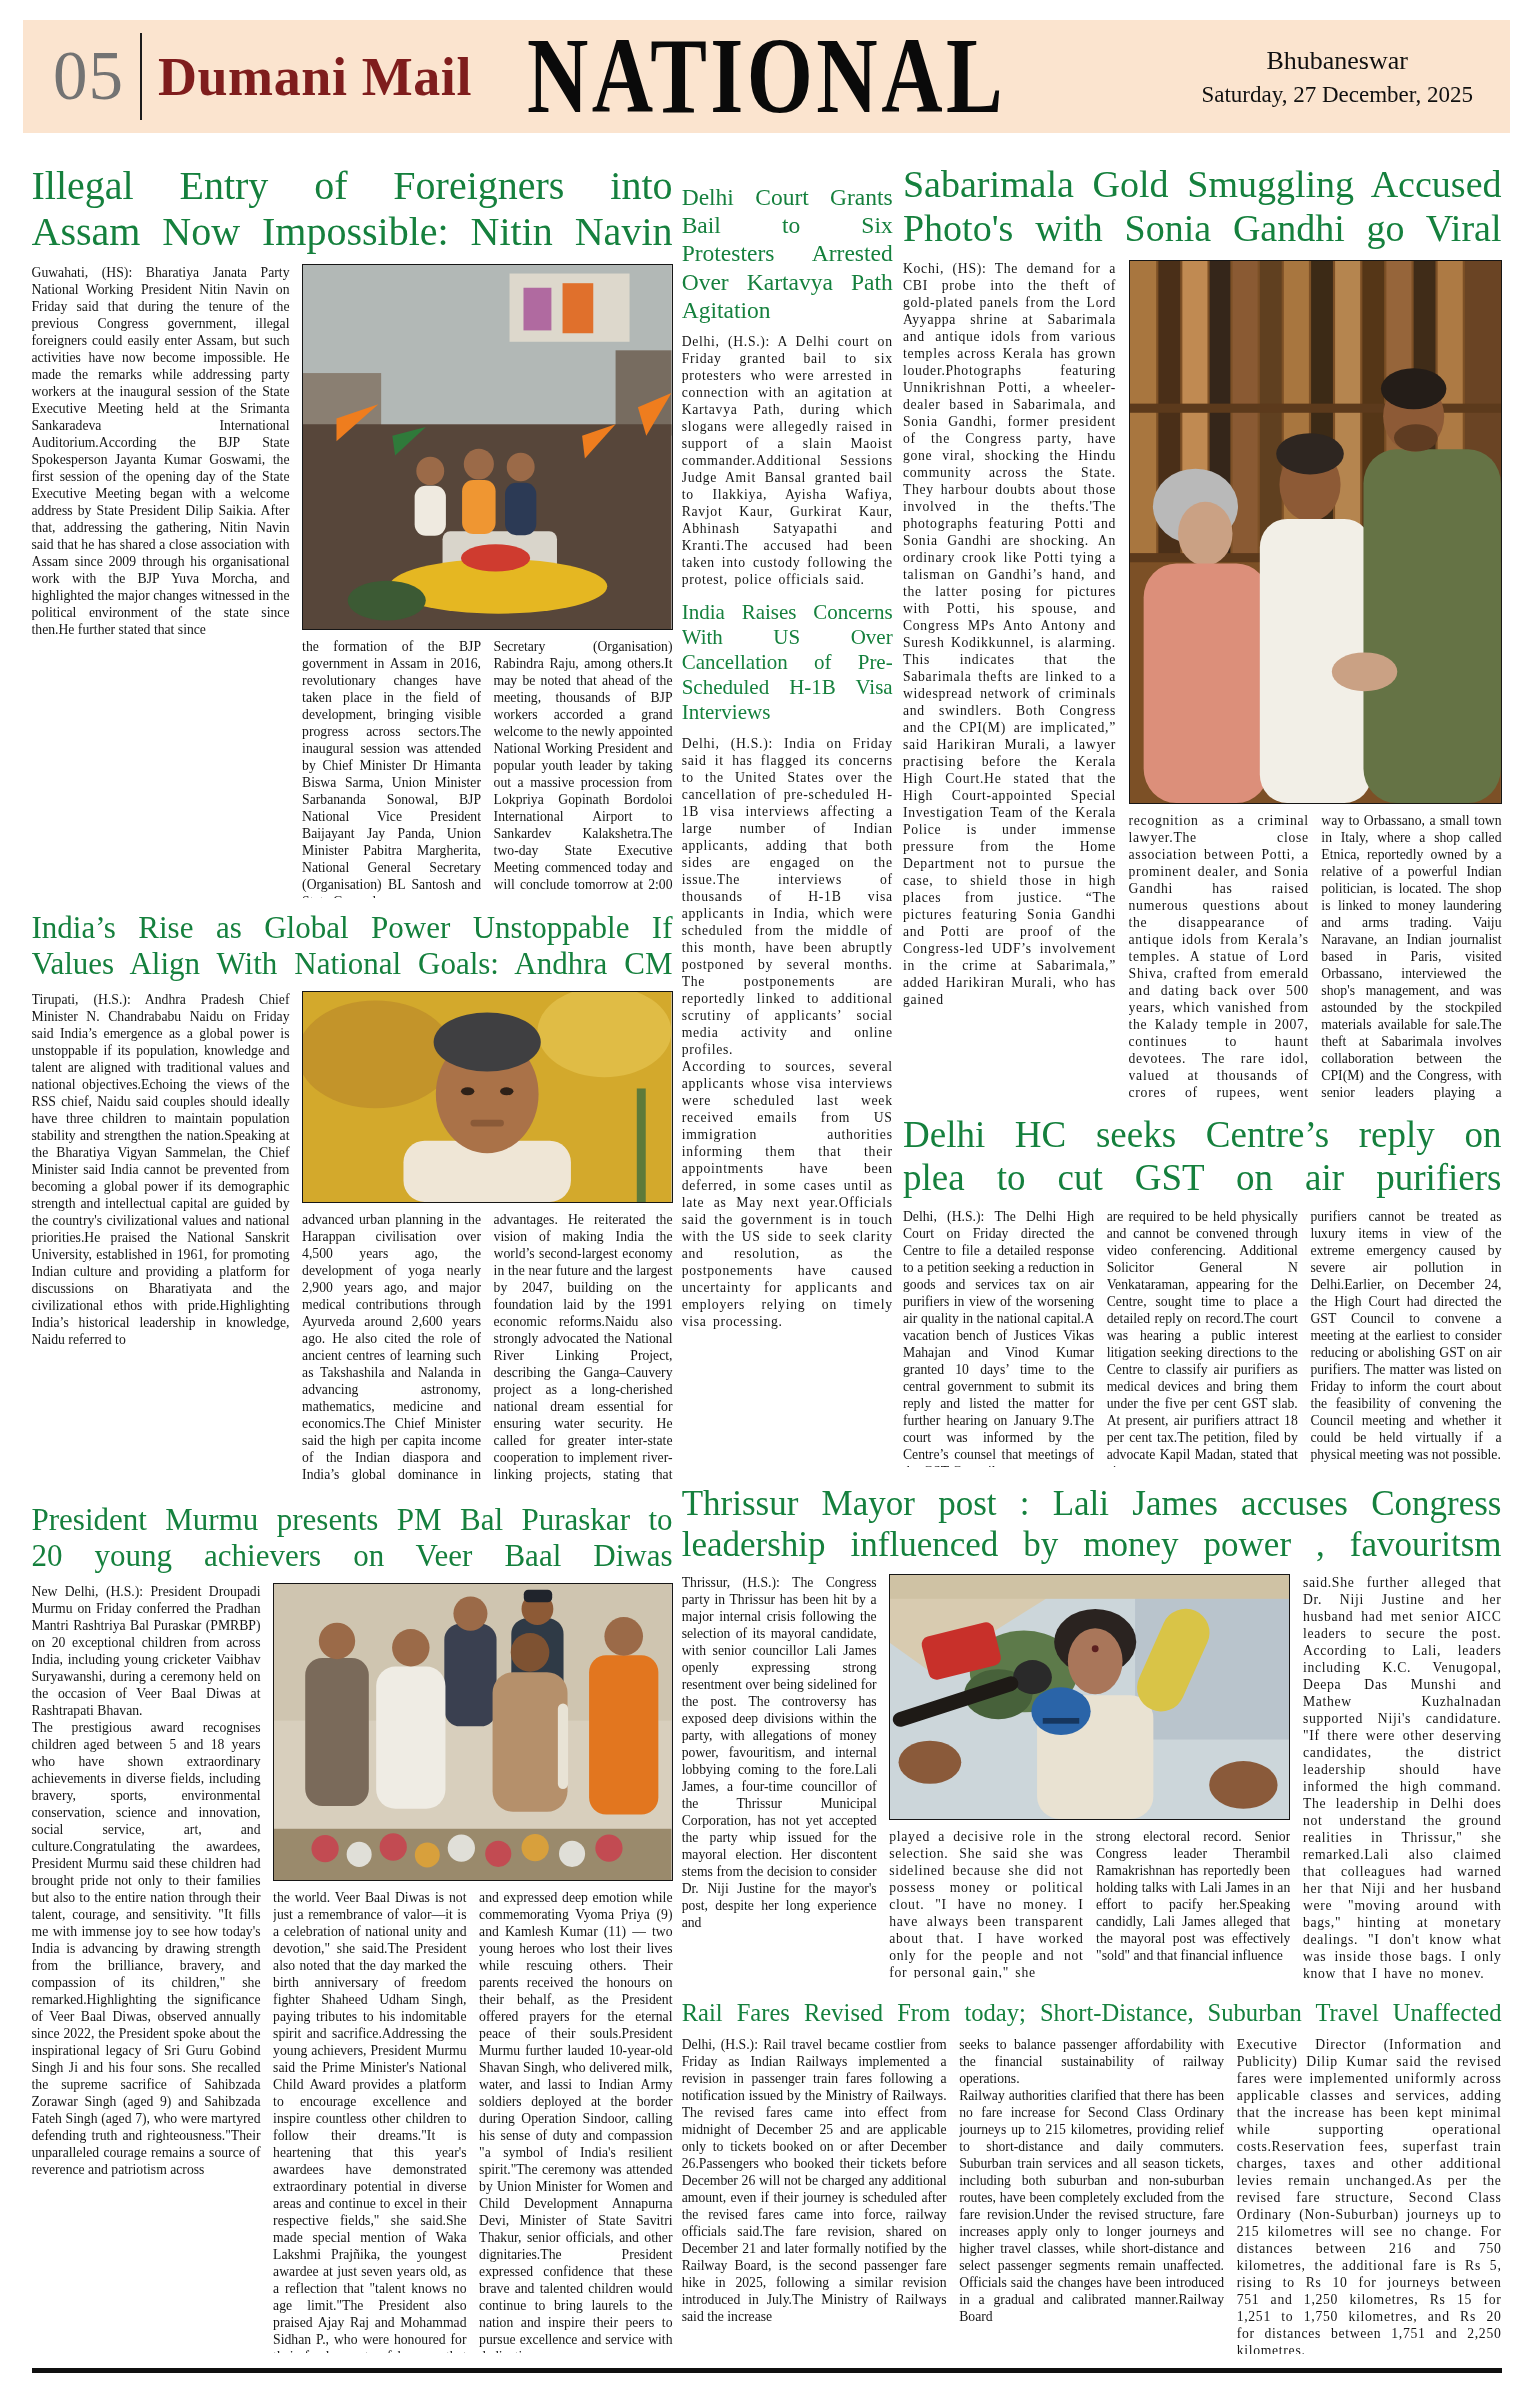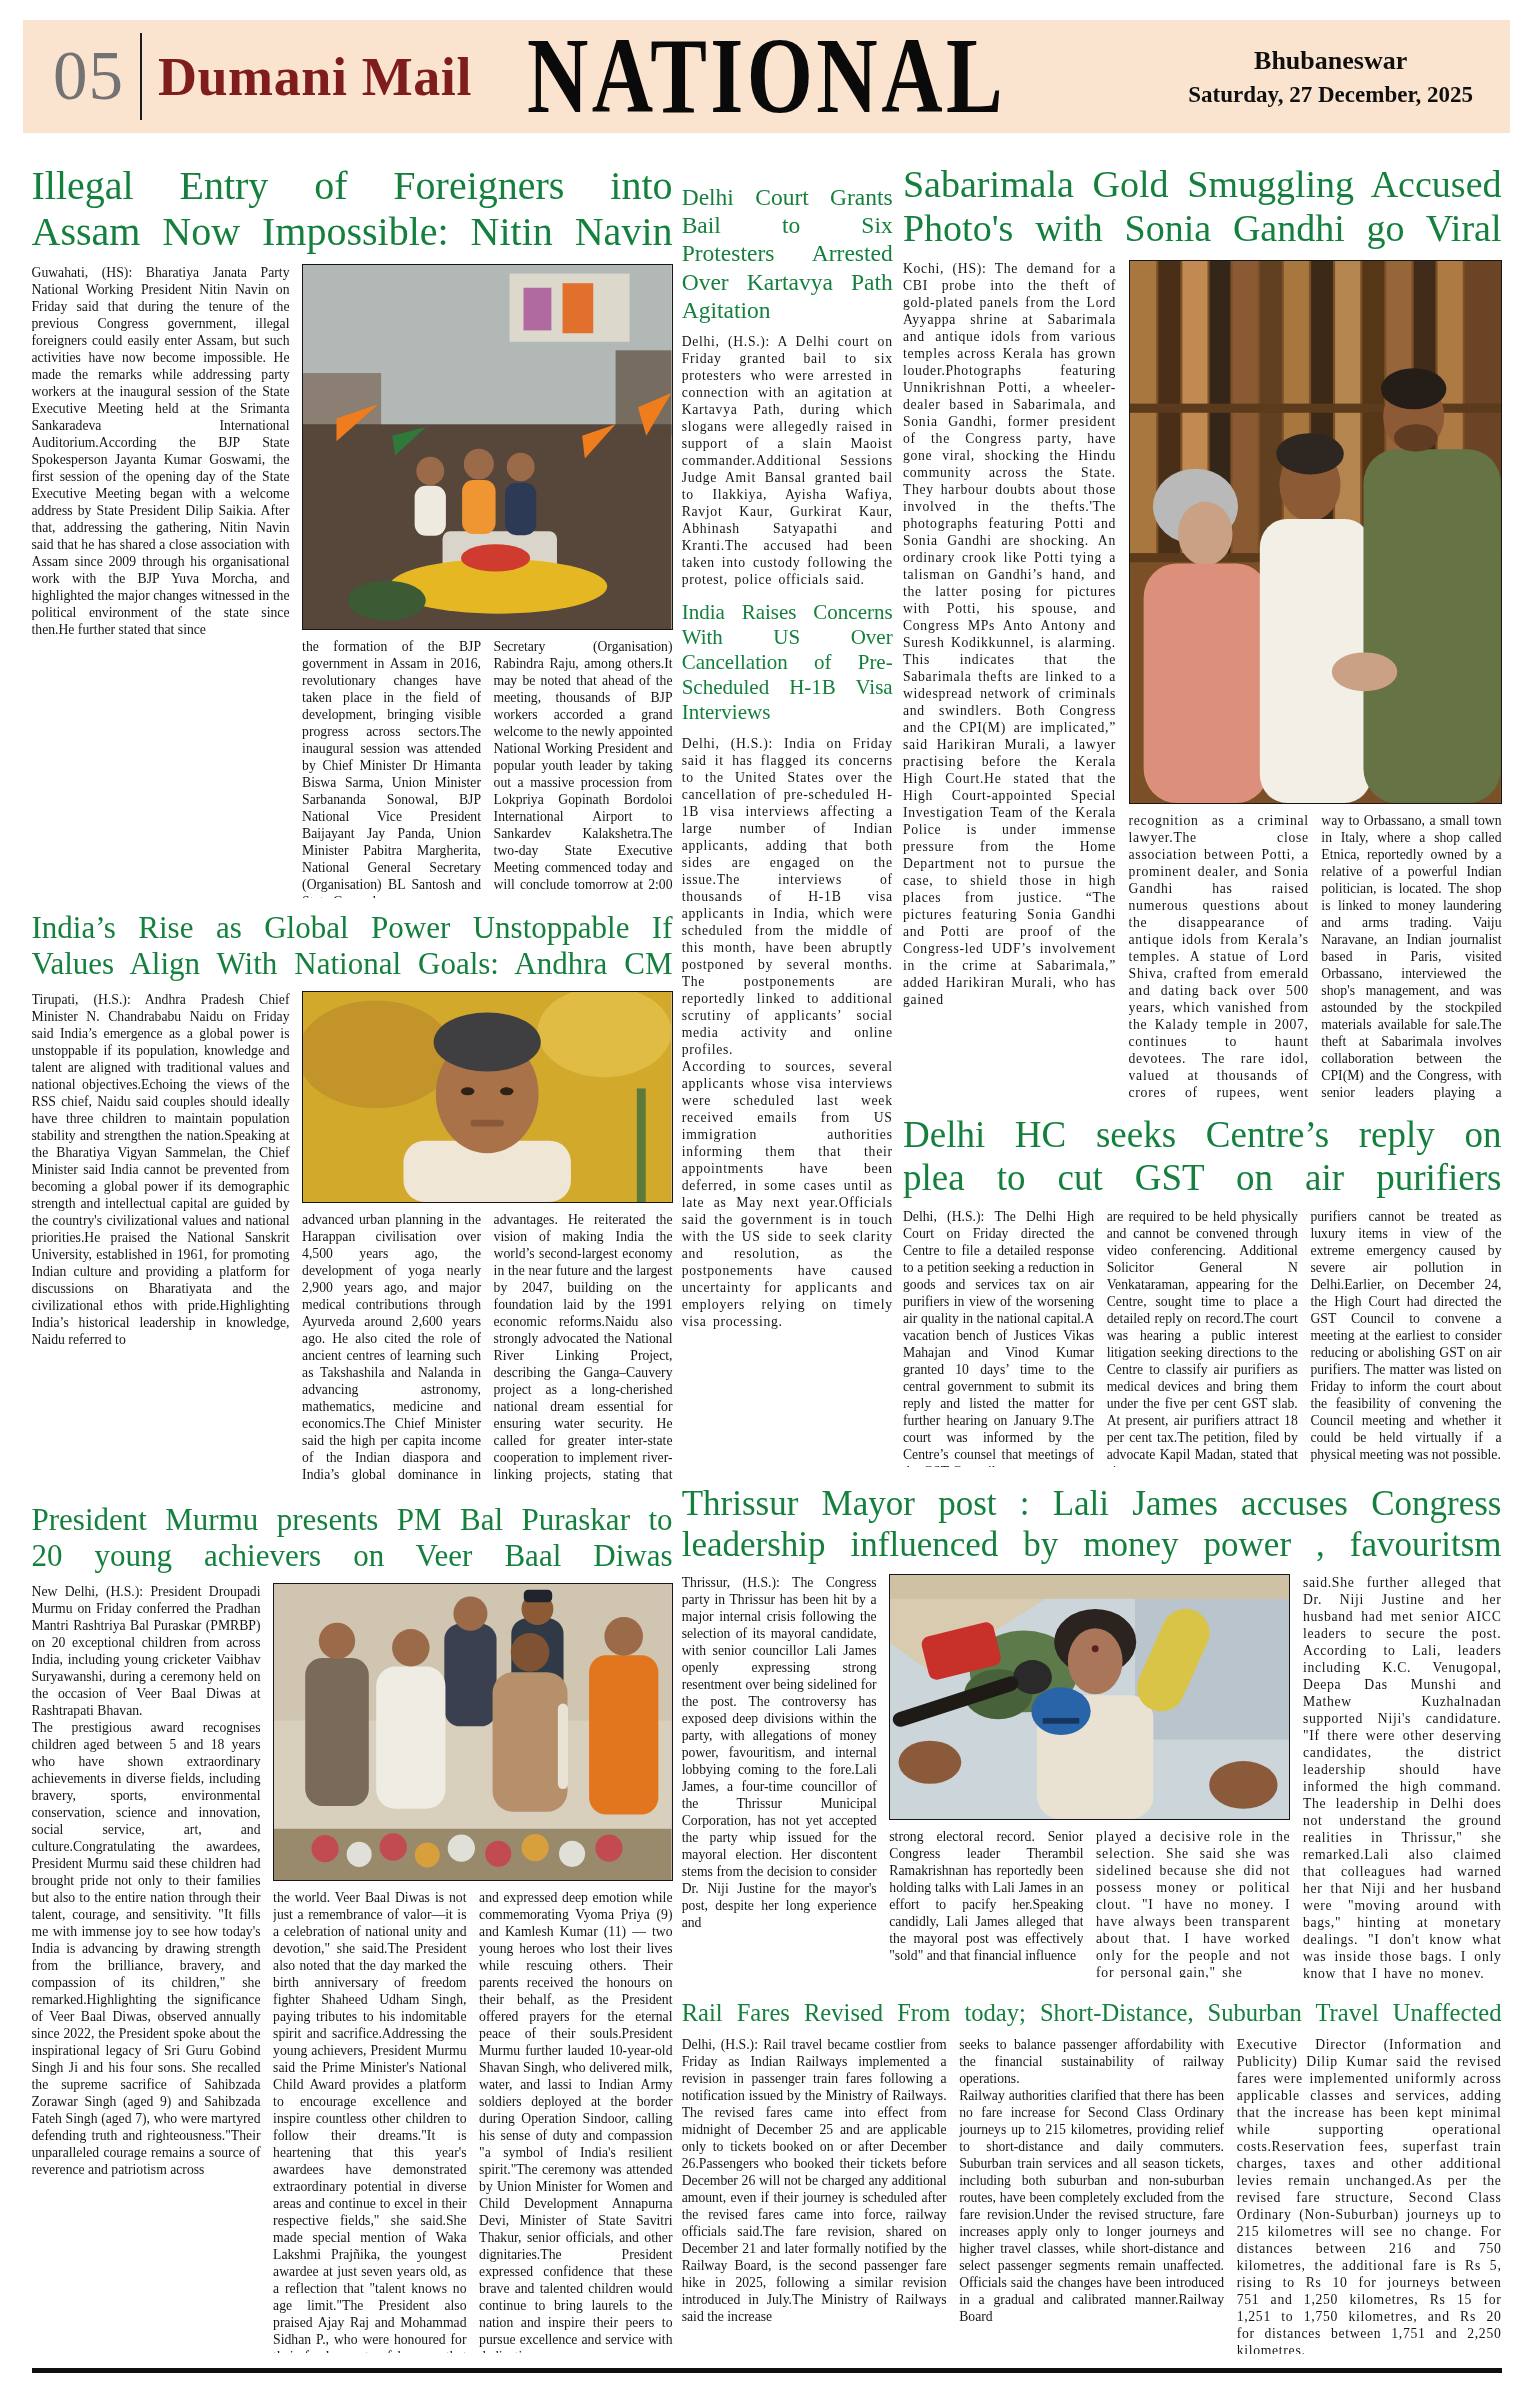--- a/index.html
+++ b/index.html
@@ -15,21 +15,21 @@
   }
   .mh-left { display:flex; align-items:center; gap:16px; padding-left:30px; }
   .page-num { font-size:69px; font-weight:400; color:#737373; letter-spacing:1.1px; }
   .mh-divider { width:1.7px; height:87px; background:#1b1b1b; }
   .paper-name { font-size:54px; font-weight:700; color:#7f1d1d; letter-spacing:0.6px; }
   .section-name {
     position:absolute; left:50%; top:50%;
     transform:translate(-50%,-52%) scale(1,1.28);
     font-size:85px; font-weight:700; letter-spacing:3.4px; color:#0a0a0a; white-space:nowrap;
   }
-  .mh-right { position:absolute; right:37px; top:50%; transform:translateY(-50%); text-align:center; font-weight:700; color:#101010; }
+  .mh-right { position:absolute; right:37px; top:50%; transform:translateY(-50%); text-align:center; font-weight:400; color:#101010; }
   .mh-city { font-size:26px; }
   .mh-date { font-size:23px; margin-top:6.9px; }
 
   
   .content { position:absolute; left:31.5px; top:163px; width:1470px; height:2198px; display:flex; gap:9.2px; overflow:hidden; }
   .zone-left { width:641px; flex:none; display:flex; flex-direction:column; gap:11.4px; }
   .zone-right { flex:1; display:flex; flex-direction:column; gap:10.3px; min-width:0; }
 
   .article { overflow:hidden; }
   .headline {
@@ -303,22 +303,22 @@
                 <ellipse cx="250" cy="180" rx="34" ry="30" fill="#2a2a2a"></ellipse>
                 <ellipse cx="300" cy="240" rx="52" ry="42" fill="#2a64a8"></ellipse>
                 <rect x="268" y="252" width="64" height="10" fill="#16365e"></rect>
                 <rect x="455" y="55" width="84" height="190" rx="42" fill="#d9c447" transform="rotate(24 497 150)"></rect>
                 <rect x="0" y="210" width="230" height="26" rx="13" fill="#1e1a16" transform="rotate(-18 115 223)"></rect>
                 <ellipse cx="70" cy="330" rx="55" ry="38" fill="#8a5a3a"></ellipse>
                 <ellipse cx="620" cy="370" rx="60" ry="42" fill="#8a5a3a"></ellipse>
               </svg>
             </div>
             <div class="under-row">
+              <div class="col ls1">played a decisive role in the selection. She said she was sidelined because she did not possess money or political clout. "I have no money. I have always been transparent about that. I have worked only for the people and not for personal gain," she</div>
               <div class="col">strong electoral record. Senior Congress leader Therambil Ramakrishnan has reportedly been holding talks with Lali James in an effort to pacify her.Speaking candidly, Lali James alleged that the mayoral post was effectively "sold" and that financial influence</div>
-              <div class="col ls1">played a decisive role in the selection. She said she was sidelined because she did not possess money or political clout. "I have no money. I have always been transparent about that. I have worked only for the people and not for personal gain," she</div>
             </div>
           </div>
           <div class="col ls1" style="flex:1;">said.She further alleged that Dr. Niji Justine and her husband had met senior AICC leaders to secure the post. According to Lali, leaders including K.C. Venugopal, Deepa Das Munshi and Mathew Kuzhalnadan supported Niji's candidature. "If there were other deserving candidates, the district leadership should have informed the high command. The leadership in Delhi does not understand the ground realities in Thrissur," she remarked.Lali also claimed that colleagues had warned her that Niji and her husband were "moving around with bags," hinting at monetary dealings. "I don't know what was inside those bags. I only know that I have no money.</div>
         </div>
       </section>
 
       <section class="article" style="flex:1;">
         <h1 class="headline hl-h">Rail Fares Revised From today; Short-Distance, Suburban Travel Unaffected</h1>
         <div class="body-row" style="height:318px;justify-content:space-between;">
           <div class="col">Delhi, (H.S.): Rail travel became costlier from Friday as Indian Railways implemented a revision in passenger train fares following a notification issued by the Ministry of Railways. The revised fares came into effect from midnight of December 25 and are applicable only to tickets booked on or after December 26.Passengers who booked their tickets before December 26 will not be charged any additional amount, even if their journey is scheduled after the revised fares came into force, railway officials said.The fare revision, shared on December 21 and later formally notified by the Railway Board, is the second passenger fare hike in 2025, following a similar revision introduced in July.The Ministry of Railways said the increase</div>

